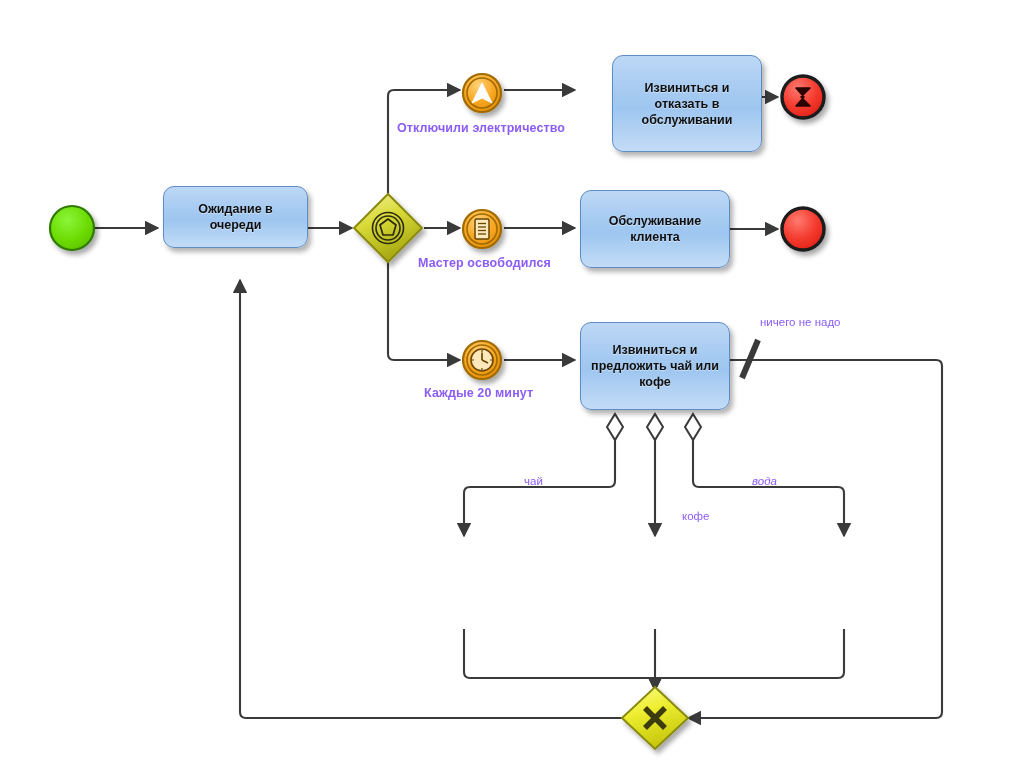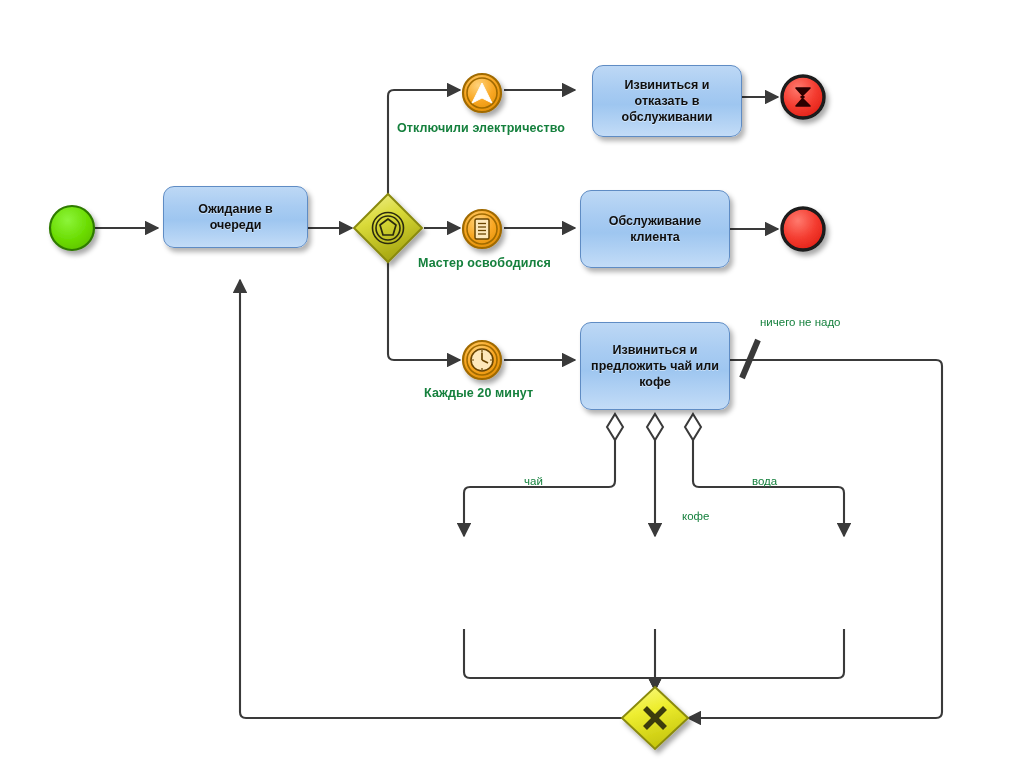--- a/index.html
+++ b/index.html
@@ -18,21 +18,21 @@
   svg.layer {
     position: absolute;
     left: 0;
     top: 0;
     width: 1024px;
     height: 767px;
   }
   .flow-label {
     position: absolute;
     font-family: "Liberation Sans", sans-serif;
-    color: #15803d;
+    color: #8b5cf6;
     white-space: nowrap;
   }
   .evt-label {
     font-size: 12.5px;
     font-weight: bold;
     letter-spacing: 0.1px;
   }
   .cond-label {
     font-size: 11.5px;
     font-weight: normal;
@@ -209,37 +209,37 @@
         <line x1="645" y1="708" x2="665" y2="728"></line>
         <line x1="665" y1="708" x2="645" y2="728"></line>
       </g>
     </g>
   </svg>
 
   <div class="task" style="left:163px; top:186px; width:145px; height:62px;">
     <div class="task-label">Ожидание в очереди</div>
   </div>
 
-  <div class="task" style="left:592px; top:55px; width:150px; height:72px;margin-top:10px;">
+  <div class="task" style="left:612px; top:55px; width:150px; height:97px;">
     <div class="task-label">Извиниться и отказать в обслуживании</div>
   </div>
 
   <div class="task" style="left:580px; top:190px; width:150px; height:78px;">
     <div class="task-label">Обслуживание клиента</div>
   </div>
 
   <div class="task" style="left:580px; top:322px; width:150px; height:88px;">
     <div class="task-label">Извиниться и предложить чай или кофе</div>
   </div>
 
 
 
 
   <div class="flow-label evt-label" style="left:397px; top:121px;">Отключили электричество</div>
   <div class="flow-label evt-label" style="left:418px; top:256px;">Мастер освободился</div>
   <div class="flow-label evt-label" style="left:424px; top:386px;">Каждые 20  минут</div>
 
   <div class="flow-label cond-label" style="left:524px; top:475px;">чай</div>
   <div class="flow-label cond-label" style="left:654px; top:510px;padding-left:28px;">кофе</div>
-  <div class="flow-label cond-label" style="left:752px; top:475px;">вода</div>
+  <div class="flow-label cond-label" style="left:752px; top:475px;font-style:italic;">вода</div>
   <div class="flow-label cond-label" style="left:760px; top:316px;">ничего не надо</div>
 
 </div>
 
 </body></html>

